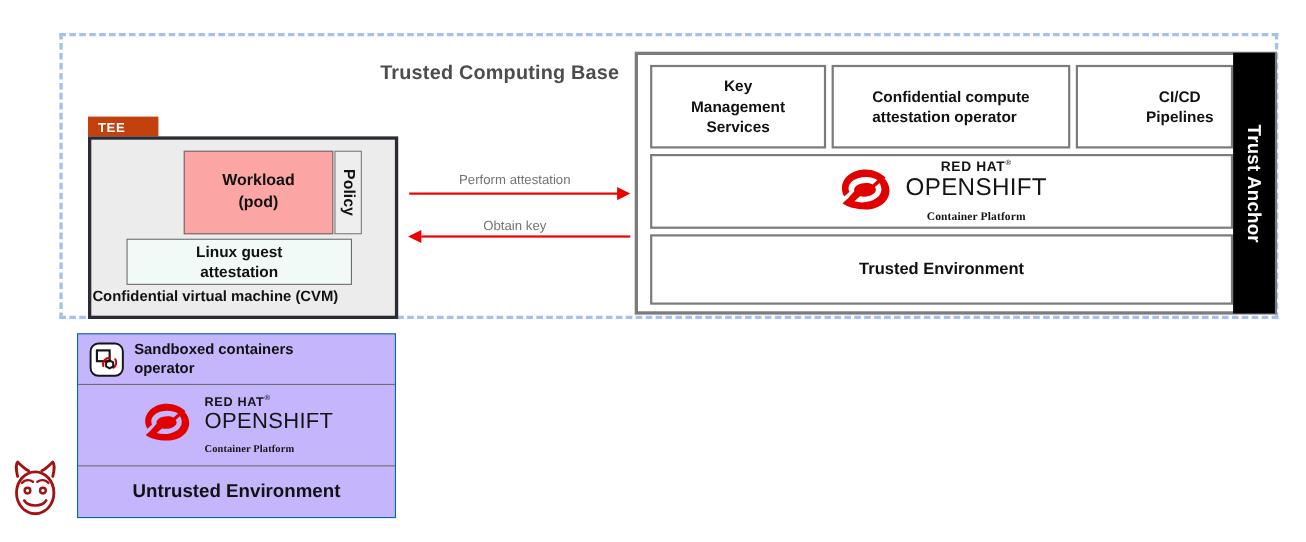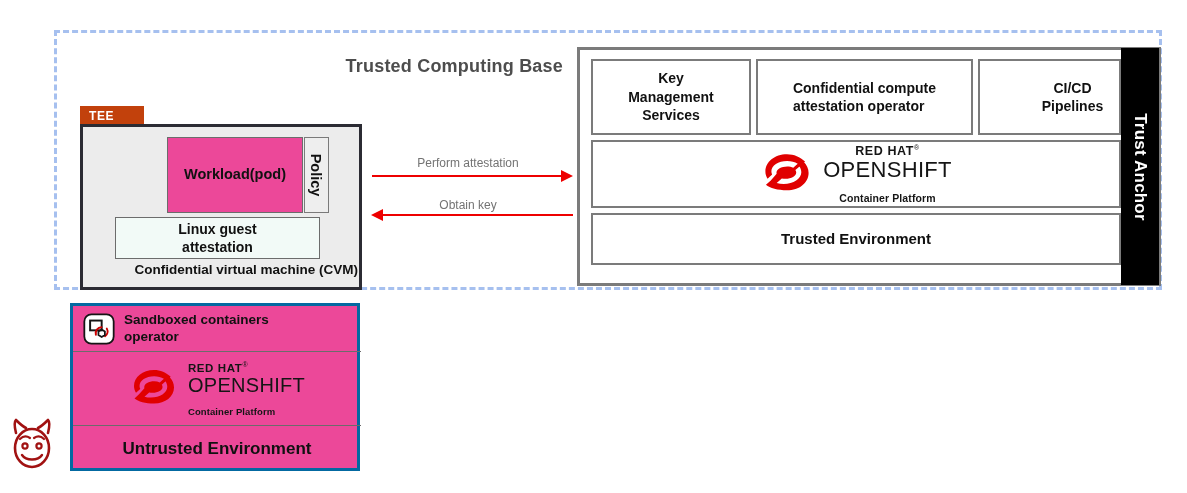--- a/index.html
+++ b/index.html
@@ -31,41 +31,41 @@
     font-size:12px;font-weight:bold;letter-spacing:.6px;
     display:flex;align-items:center;padding-left:9px;
     box-sizing:border-box;
   }
   .cvm-box{
     position:absolute;left:80px;top:124px;width:282px;height:166px;
     background:#ececec;border:3px solid #2b2b33;box-sizing:border-box;
   }
   .workload-box{
     position:absolute;left:167px;top:137px;width:136px;height:76px;
-    background:#ec4899;border:1px solid #6c6c6c;box-sizing:border-box;
-    display:flex;flex-direction:row;align-items:center;justify-content:center;
+    background:#fca5a5;border:1px solid #6c6c6c;box-sizing:border-box;
+    display:flex;flex-direction:column;align-items:center;justify-content:center;
     font-size:14.5px;font-weight:bold;color:#111111;line-height:1.35;
   }
   .policy-box{
     position:absolute;left:304px;top:137px;width:25px;height:76px;
     background:#eeeeee;border:1px solid #7a7a7a;box-sizing:border-box;
     display:flex;align-items:center;justify-content:center;
   }
   .policy-box span{
     transform:rotate(90deg);white-space:nowrap;
     font-size:14.5px;font-weight:bold;color:#111111;
   }
   .linux-box{
     position:absolute;left:115px;top:217px;width:205px;height:42px;
     background:#f2faf7;border:1px solid #6c6c6c;box-sizing:border-box;
     display:flex;flex-direction:column;align-items:center;justify-content:center;
     font-size:14px;font-weight:bold;color:#111111;line-height:1.3;
   }
   .cvm-caption{
-    position:absolute;left:84px;top:262px;width:274px;text-align:right;
+    position:absolute;left:84px;top:262px;width:274px;text-align:left;
     font-size:13.5px;font-weight:bold;color:#111111;white-space:nowrap;
   }
 
   
   .arrow-line{position:absolute;height:0;border-top:2px solid #ee0000;}
   .arrow-head{position:absolute;width:0;height:0;}
   .arrow-head.right{
     border-top:6px solid transparent;border-bottom:6px solid transparent;
     border-left:12px solid #ee0000;
   }
@@ -87,36 +87,36 @@
   .tp-cell{
     position:absolute;background:#ffffff;border:2px solid #7b7b7b;
     box-sizing:border-box;
     display:flex;align-items:center;justify-content:center;text-align:center;
     font-size:14px;font-weight:bold;color:#111111;line-height:1.32;
   }
   .kms{left:8px;top:6px;width:160px;height:76px;}
   .ccao{left:173px;top:6px;width:217px;height:76px;}
   .cicd{left:395px;top:6px;width:143px;height:76px;padding-left:46px;}
   .ocp{left:8px;top:87px;width:530px;height:68px;}
-  .trustedenv{left:8px;top:160px;width:530px;height:52px;font-size:15px;}
+  .trustedenv{left:8px;top:160px;width:530px;height:64px;font-size:15px;}
 
   .trust-anchor{
     position:absolute;left:1121px;top:48px;width:38px;height:237px;
     background:#000000;
     display:flex;align-items:center;justify-content:center;
   }
   .trust-anchor span{
     transform:rotate(90deg);white-space:nowrap;
     color:#ffffff;font-size:17px;font-weight:bold;letter-spacing:.2px;
   }
 
   
   .untrusted-panel{
     position:absolute;left:70px;top:303px;width:290px;height:168px;
-    background:#ec4899;border:3px solid #0369a1;box-sizing:border-box;
+    background:#c4b5fd;border:1px solid #0369a1;box-sizing:border-box;
   }
   .up-row{
     position:absolute;left:0;box-sizing:border-box;width:288px;
     border-bottom:1px solid #6c6c6c;
     display:flex;align-items:center;
   }
   .up-sbx{top:0;height:46px;padding-left:10px;}
   .up-logo{top:46px;height:74px;justify-content:center;border-bottom:1px solid #6c6c6c;}
   .up-env{top:120px;height:46px;justify-content:center;border-bottom:none;}
   .sbx-label{
@@ -136,21 +136,21 @@
     font-size:12.5px;font-weight:bold;color:#151515;letter-spacing:.6px;
     display:block;
   }
   .rh-redhat sup{font-size:7px;vertical-align:super;font-weight:normal;}
   .rh-openshift{
     font-size:22px;font-weight:normal;color:#151515;letter-spacing:.3px;
     display:block;margin-top:1px;
   }
   .rh-sub{
     font-size:10.5px;font-weight:bold;color:#151515;letter-spacing:.1px;
-    display:block;margin-top:12px;
+    display:block;margin-top:12px;font-family:Liberation Serif, serif;
   }
   .rh-lockup.small .rh-redhat{font-size:11.5px;}
   .rh-lockup.small .rh-openshift{font-size:20px;}
   .rh-lockup.small .rh-sub{font-size:9.5px;}
 
   
   .devil{position:absolute;left:8px;top:415px;width:48px;height:58px;}
 </style>
 </head>
 <body>

